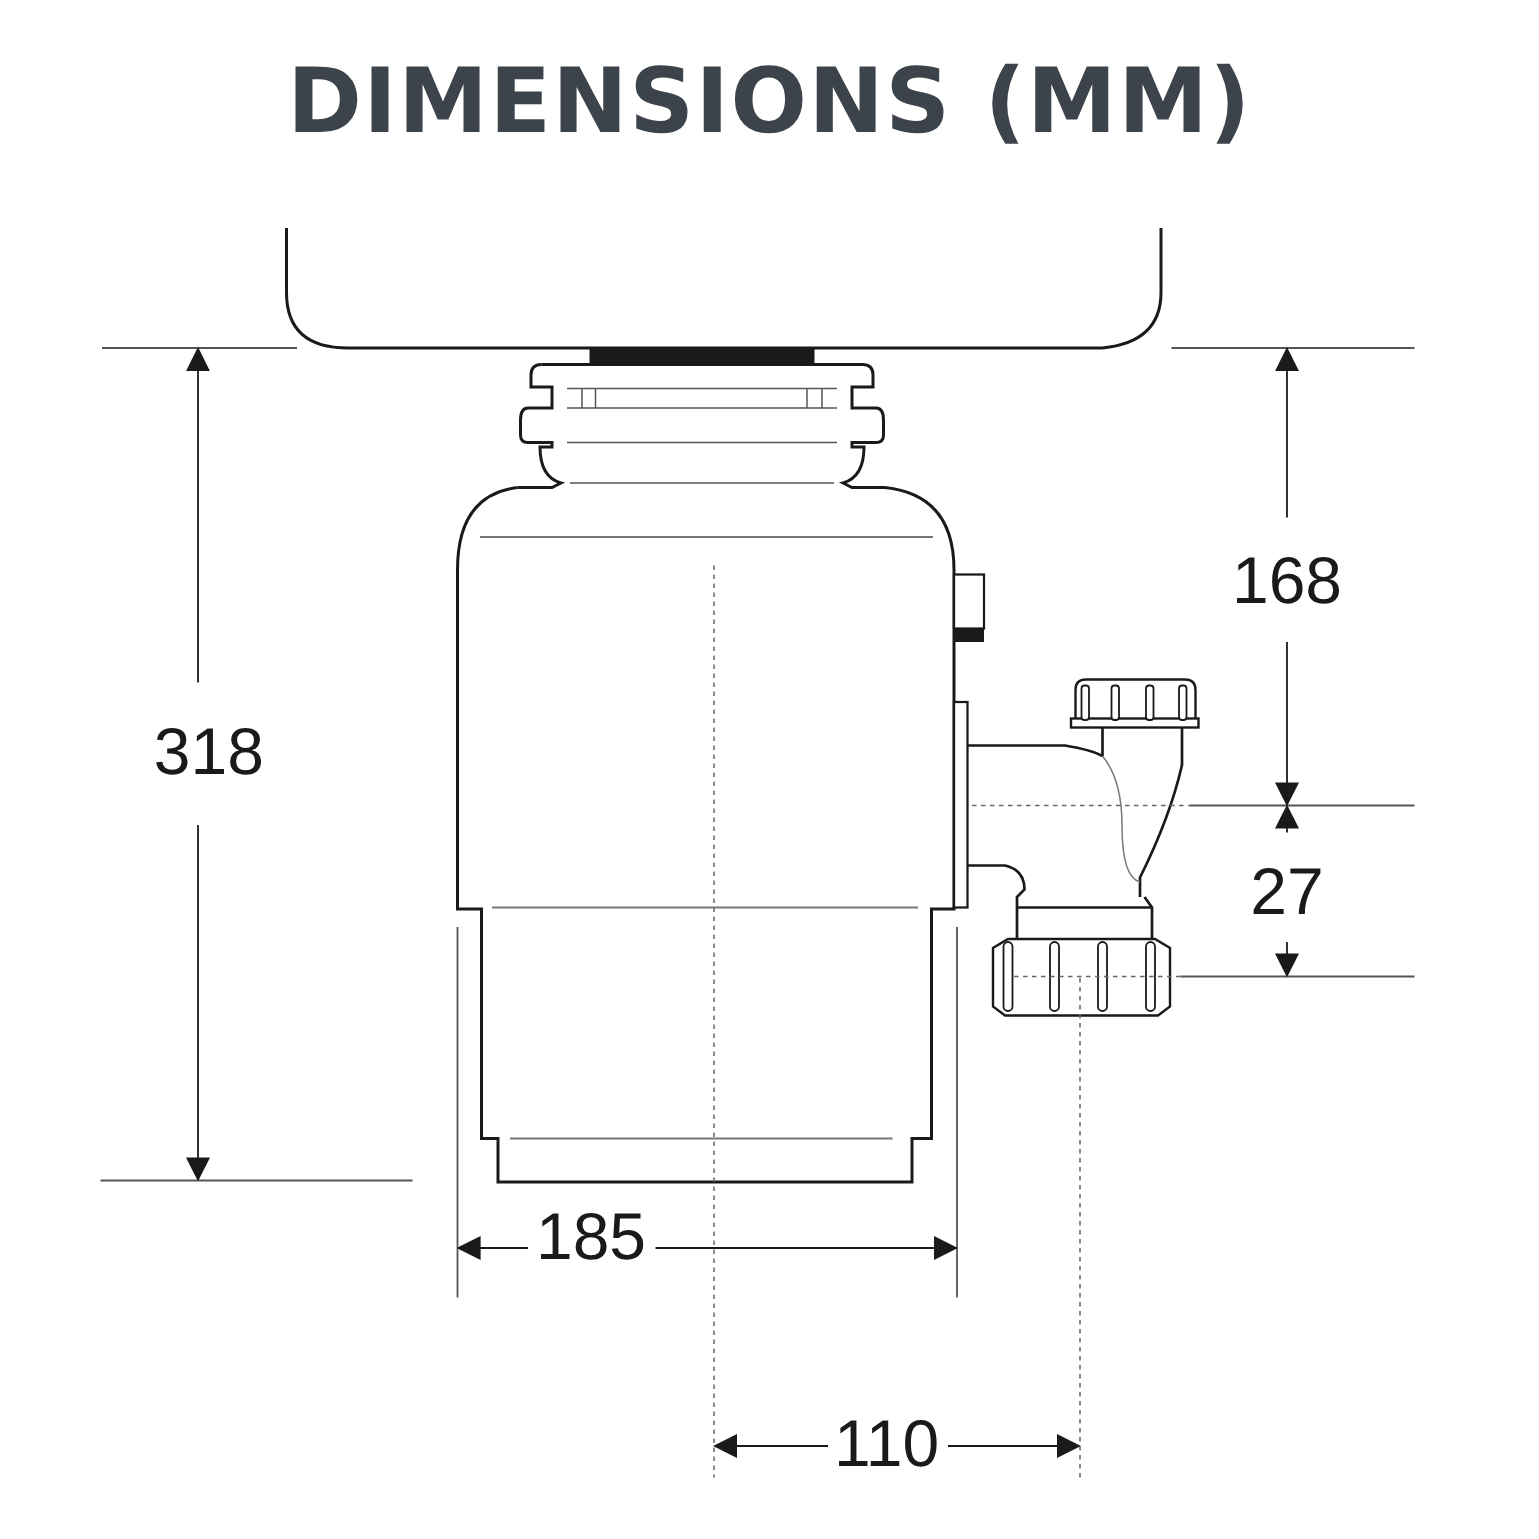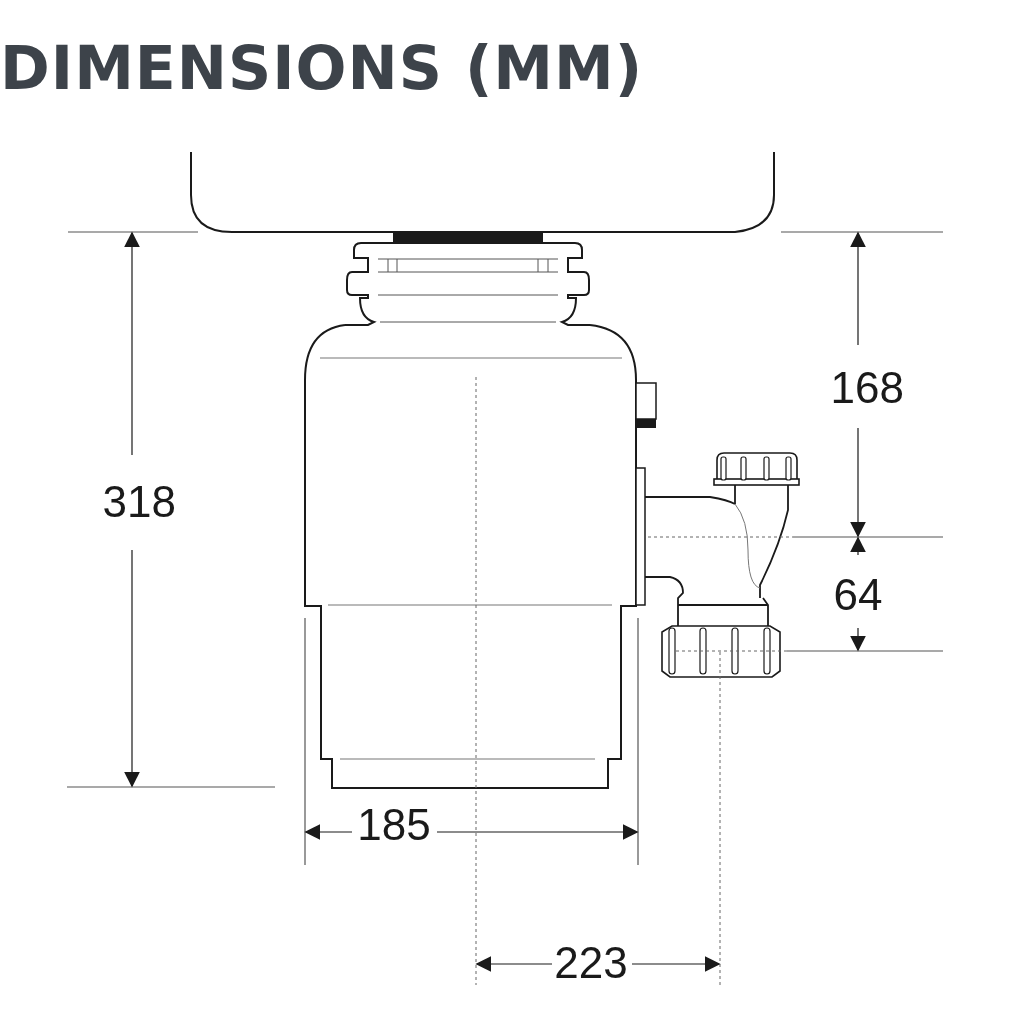--- a/index.html
+++ b/index.html
@@ -1,19 +1,19 @@
 <!DOCTYPE html>
 <html><head>
 <meta charset="utf-8">
 <style>
   html, body { margin: 0; padding: 0; background: #ffffff; }
   body { width: 1026px; height: 1026px; position: relative; overflow: hidden;
          font-family: "Liberation Sans", sans-serif; }
   .title {
-    position: absolute; left: 0; top: 28px; width: 1026px; text-align: left;
+    position: absolute; left: 0; top: 28px; width: 1026px; text-align: center;
     font-family: "DejaVu Sans", sans-serif; font-weight: bold; font-size: 60px;
     letter-spacing: 1px; color: #3d434a; line-height: 80px;
   }
   svg.diagram { position: absolute; left: 0; top: 0; }
   .dim-label {
     position: absolute; font-family: "Liberation Sans", sans-serif;
     font-size: 44px; color: #1a1a1a; line-height: 50px; text-align: center;
     background: #ffffff;
   }
 </style>
@@ -129,16 +129,16 @@
 
     <line x1="352" y1="832" x2="306" y2="832" marker-end="url(#arrow)"></line>
     <line x1="437" y1="832" x2="637" y2="832" marker-end="url(#arrow)"></line>
 
     <line x1="552" y1="964" x2="477" y2="964" marker-end="url(#arrow)"></line>
     <line x1="632" y1="964" x2="719" y2="964" marker-end="url(#arrow)"></line>
   </g>
 </svg>
 
 <div class="dim-label" style="left:88px; top:477px; width:88px;text-align:right;">318</div>
-<div class="dim-label" style="left:812px; top:363px; width:92px;text-align:right;">168</div>
-<div class="dim-label" style="left:818px; top:570px; width:80px; background:transparent;">64</div>
+<div class="dim-label" style="left:812px; top:363px; width:92px;">168</div>
+<div class="dim-label" style="left:818px; top:570px; width:80px; background:transparent;">27</div>
 <div class="dim-label" style="left:352px; top:800px; width:84px;">185</div>
-<div class="dim-label" style="left:552px; top:938px; width:78px;">223</div>
+<div class="dim-label" style="left:552px; top:938px; width:78px;">110</div>
 
 </body></html>

